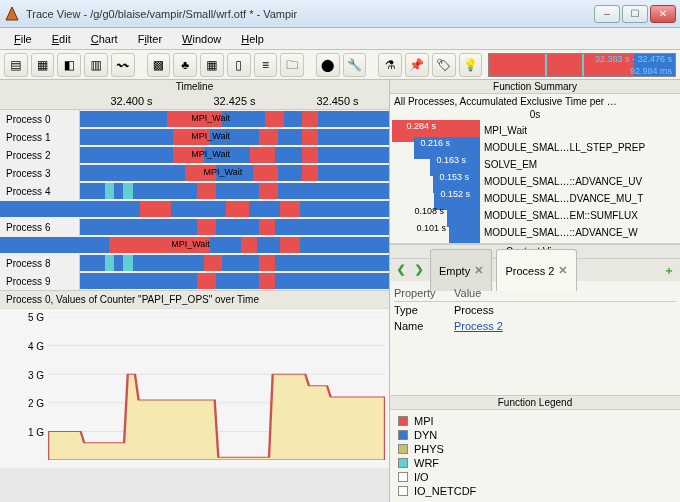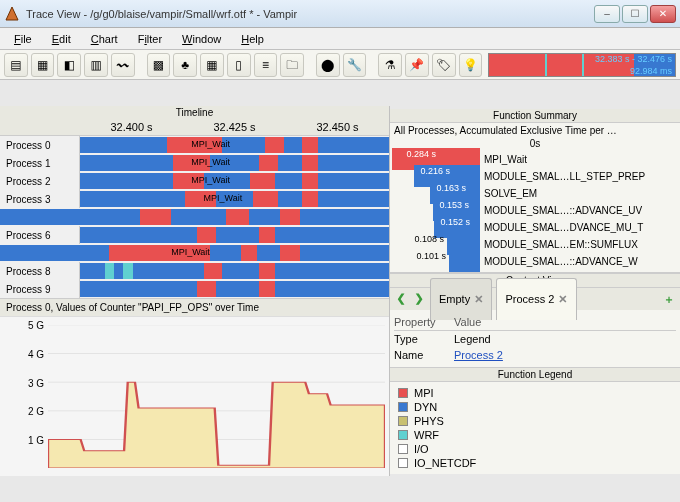--- a/index.html
+++ b/index.html
@@ -22,21 +22,21 @@
 .toolbar { background: #f5f5f0; height: 30px; display: flex; align-items: center; padding: 2px 4px; gap: 3px; border-bottom: 1px solid #c0c0c0; }
 .tbtn { width: 24px; height: 24px; border: 1px solid #c8c8c0; border-radius: 3px; background: linear-gradient(#f8f8f0,#e8e8e0); display:flex; align-items:center; justify-content:center; }
 .tsep { width: 6px; }
 .time-scrub { flex: 1; }
 .time-pane { width: 190px; height: 24px; background: linear-gradient(#000,#222); border:1px solid #888; position: relative; overflow:hidden; }
 .time-pane .bar { position:absolute; top:0; bottom:0; }
 .time-pane .lbl { position:absolute; color:#6cf; font-size:9px; right:3px; }
 .time-pane .lbl2 { position:absolute; color:#6cf; font-size:9px; right:3px; top:12px; }
 
 
-.main { display: flex; height: calc(502px - 28px - 22px - 30px); align-items: center; }
+.main { display: flex; height: calc(502px - 28px - 22px - 30px); }
 .leftcol { width: 390px; display: flex; flex-direction: column; border-right: 1px solid #c0c0c0; }
 .rightcol { flex: 1; display: flex; flex-direction: column; background:#f5f5f0; }
 
 
 .timeline-hdr { text-align:center; font-size:10px; background:#e8e8e0; padding:1px 0; }
 .timeline-ticks { display:flex; justify-content:space-around; background:#e8e8e0; font-size:10px; padding:2px 0 2px 80px; border-bottom:1px solid #ccc;}
 .timeline { background:#f0f0f0; }
 .proc-row { display:flex; height:18px; align-items:stretch; }
 .proc-label { width:80px; padding-left:6px; font-size:10px; display:flex; align-items:center; background:#f0f0f0; border-right:1px solid #ccc;}
 .proc-track { flex:1; position:relative; background:#3878d0; margin:1px 0; }
@@ -217,20 +217,29 @@
         <div class="proc-row">
           <div class="proc-label">Process 3</div>
           <div class="proc-track">
             <div class="seg red" style="left: 34%; width: 10%;"></div>
             <div class="seg red" style="left: 56%; width: 8%;"></div>
             <div class="seg red" style="left: 72%; width: 5%;"></div>
             <div class="wait-lbl" style="left: 40%;">MPI_Wait</div>
           </div>
         </div>
         <div class="proc-row">
+          <div class="proc-label">Process 4</div>
+          <div class="proc-track">
+            <div class="seg teal" style="left: 8%; width: 3%;"></div>
+            <div class="seg teal" style="left: 14%; width: 3%;"></div>
+            <div class="seg red" style="left: 38%; width: 6%;"></div>
+            <div class="seg red" style="left: 58%; width: 6%;"></div>
+          </div>
+        </div>
+        <div class="proc-row">
           <div class="proc-track">
             <div class="seg red" style="left: 36%; width: 8%;"></div>
             <div class="seg red" style="left: 58%; width: 6%;"></div>
             <div class="seg red" style="left: 72%; width: 5%;"></div>
           </div>
         </div>
         <div class="proc-row">
           <div class="proc-label">Process 6</div>
           <div class="proc-track">
             <div class="seg red" style="left: 38%; width: 6%;"></div>
@@ -361,21 +370,21 @@
         <span class="tab-add">＋</span>
       </div>
       <div class="propgrid">
         <div class="propgrid-hdr">
           <span class="c1">Property</span>
           <span>Value</span>
         </div>
         <div id="proprows">
             <div class="proprow">
               <span class="c1">Type</span>
-              <span>Legend</span>
+              <span>Process</span>
             </div>
             <div class="proprow">
               <span class="c1">Name</span>
               <span class="link">Process 2</span>
             </div>
           </div>
       </div>
     </div>
 
     <div class="legend">

